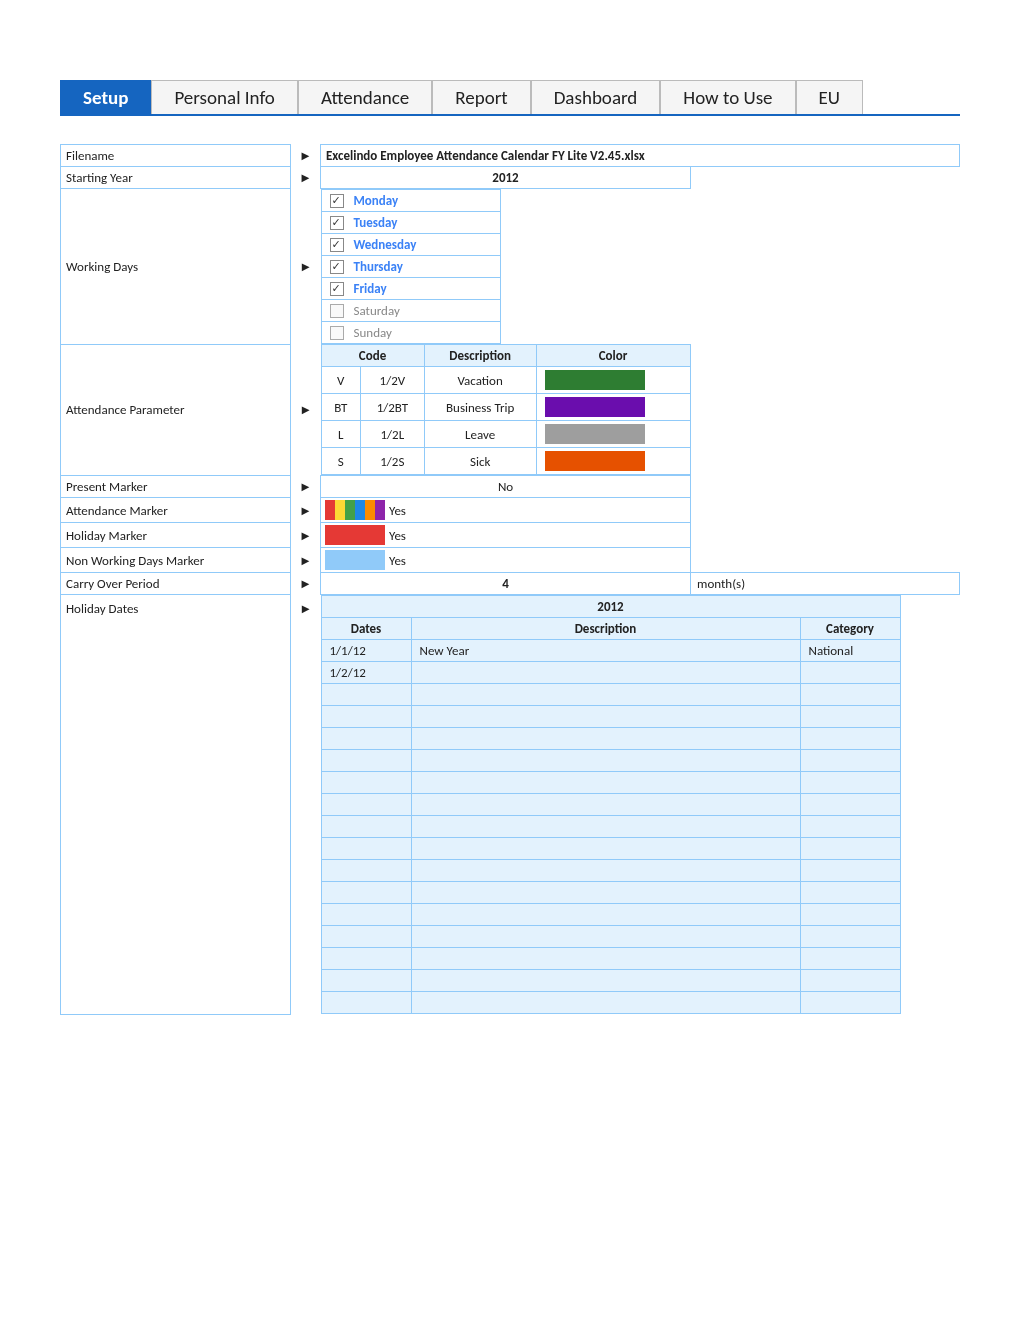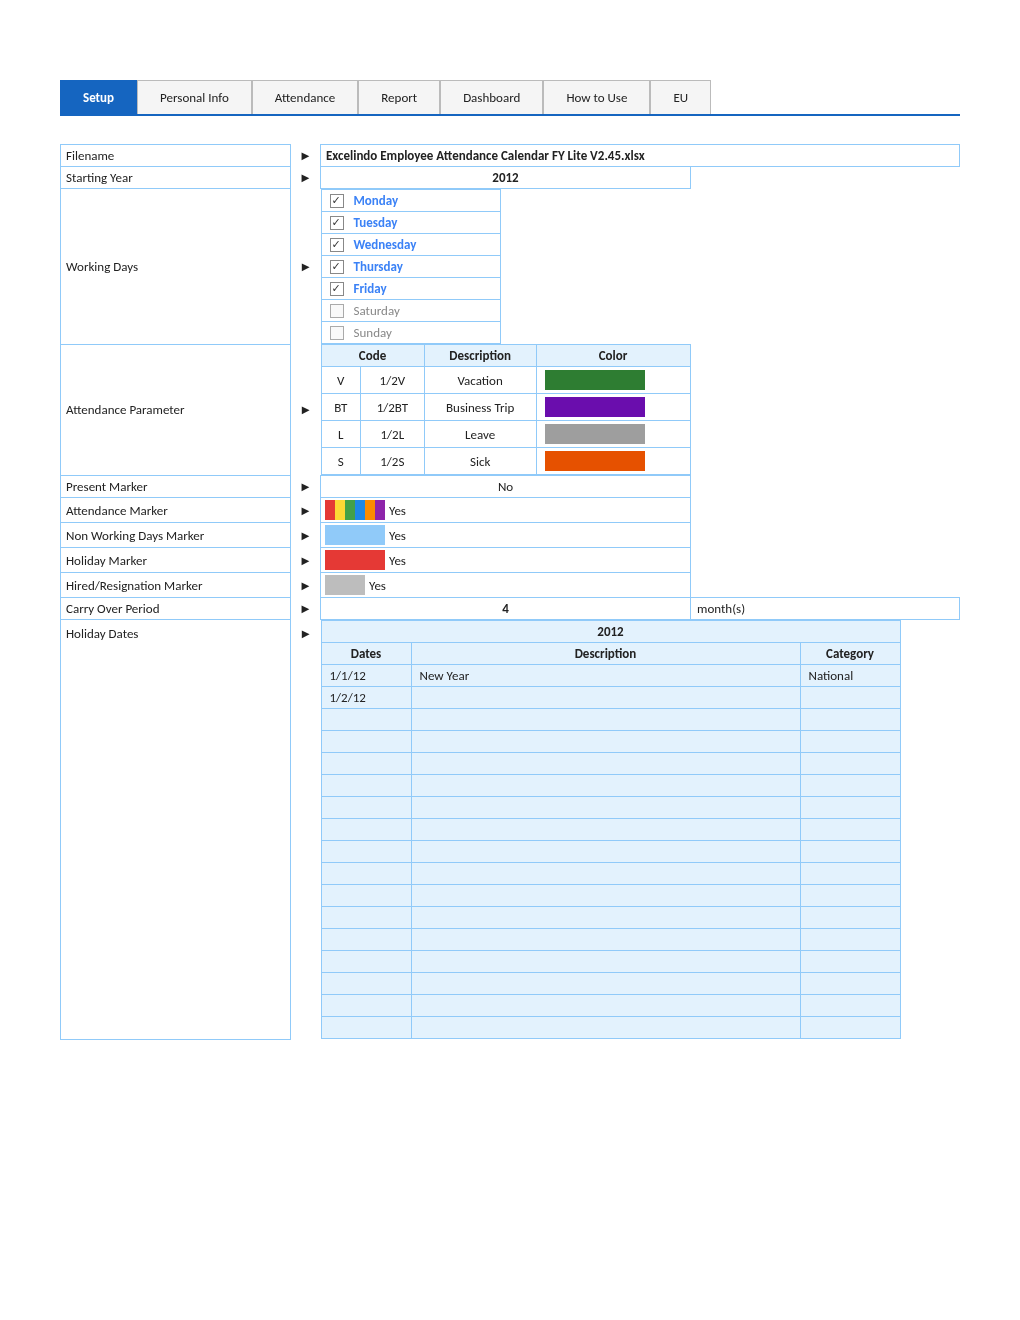--- a/index.html
+++ b/index.html
@@ -17,21 +17,21 @@
       display: flex;
       align-items: stretch;
       background: #fff;
       border-bottom: 2px solid #1565c0;
       margin: 80px 60px 0 60px;
       height: 36px;
     }
     .tab {
       padding: 6px 22px;
       cursor: pointer;
-      font-size: 13px;
+      font-size: 19px;
       border: 1px solid #bbb;
       border-bottom: none;
       background: #f5f5f5;
       color: #222;
       display: flex;
       align-items: center;
       white-space: nowrap;
     }
     .tab.active {
       background: #1565c0;
@@ -365,54 +365,43 @@
             <div class="mc-orange"></div>
             <div class="mc-purple"></div>
           </div>
           <span>Yes</span>
         </div>
       </td>
       <td></td>
     </tr>
 
     <tr>
+      <td class="label-cell">Holiday Marker</td>
+      <td class="arrow-cell">►</td>
+      <td class="value-cell" style="width:130px; padding:2px 4px;">
+        <div style="display:flex;align-items:center;gap:4px;">
+          <div class="holiday-marker-color"></div>
+          <span>Yes</span>
+        </div>
+      </td>
+      <td></td>
+    </tr>
+
+    <tr>
       <td class="label-cell">Non Working Days Marker</td>
       <td class="arrow-cell">►</td>
       <td class="value-cell" style="width:130px; padding:2px 4px;">
         <div style="display:flex;align-items:center;gap:4px;">
           <div class="nonworking-marker-color"></div>
           <span>Yes</span>
         </div>
       </td>
       <td></td>
     </tr>
 
-    <tr>
-      <td class="label-cell">Holiday Marker</td>
-      <td class="arrow-cell">►</td>
-      <td class="value-cell" style="width:130px; padding:2px 4px;">
-        <div style="display:flex;align-items:center;gap:4px;">
-          <div class="holiday-marker-color"></div>
-          <span>Yes</span>
-        </div>
-      </td>
-      <td></td>
-    </tr>
-
-    <tr>
-      <td class="label-cell">Hired/Resignation Marker</td>
-      <td class="arrow-cell">►</td>
-      <td class="value-cell" style="width:130px; padding:2px 4px;">
-        <div style="display:flex;align-items:center;gap:4px;">
-          <div class="hired-marker-color"></div>
-          <span>Yes</span>
-        </div>
-      </td>
-      <td></td>
-    </tr>
 
     <tr>
       <td class="label-cell">Carry Over Period</td>
       <td class="arrow-cell">►</td>
       <td class="value-cell" style="width:50px;text-align:center;font-weight:bold;">4</td>
       <td class="value-cell" style="padding-left:6px;">month(s)</td>
     </tr>
 
     <tr>
       <td class="label-cell" style="vertical-align:top;padding-top:6px;">Holiday Dates</td>

